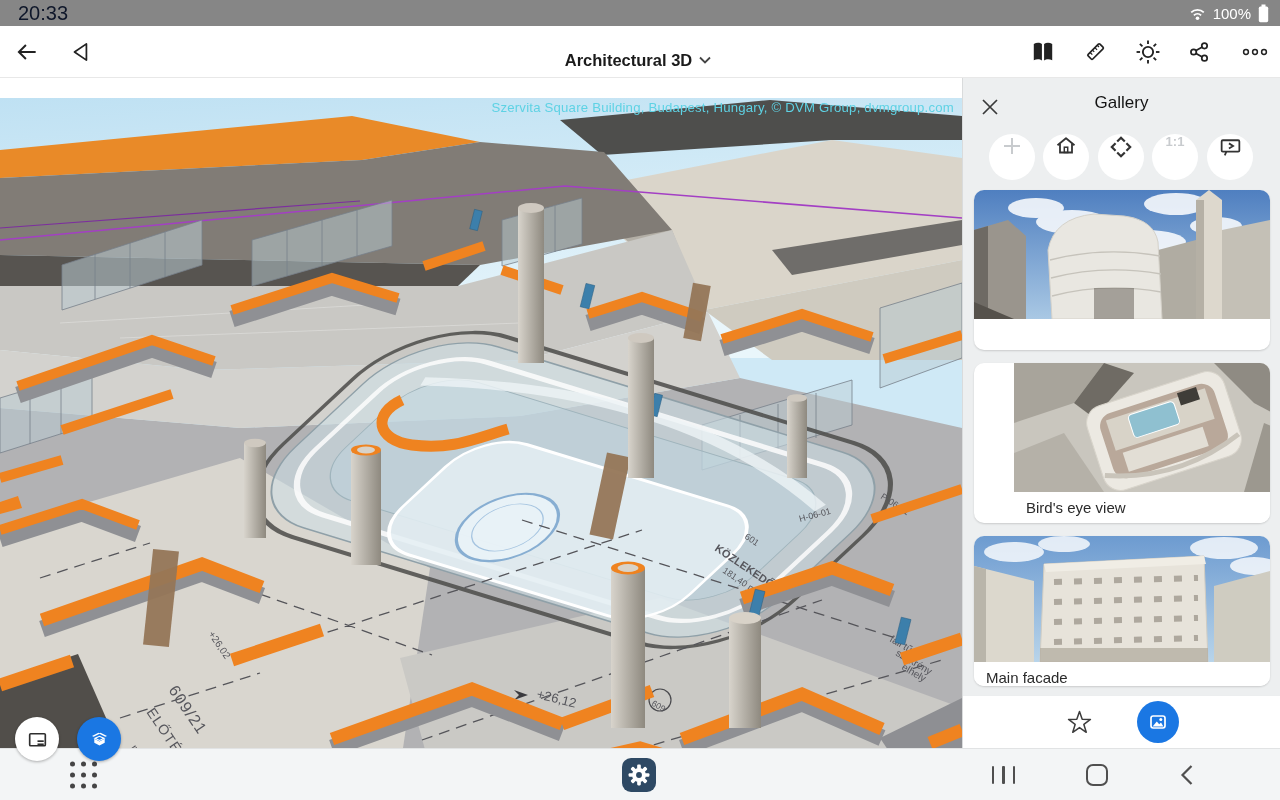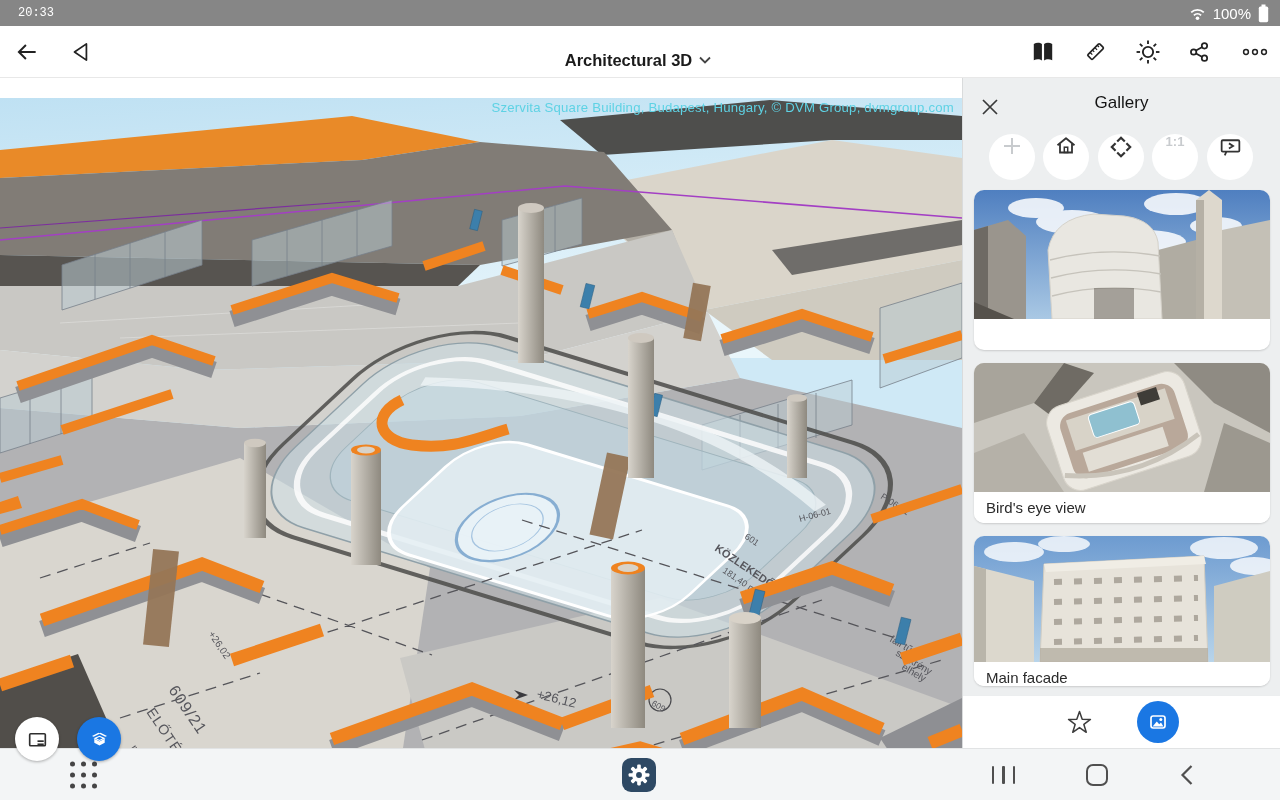--- a/index.html
+++ b/index.html
@@ -2,21 +2,21 @@
 <html><head>
 <meta charset="utf-8">
 <style>
   html,body{margin:0;padding:0;background:#000;}
   *{box-sizing:border-box;font-family:"Liberation Sans",sans-serif;}
   #app{position:relative;width:1280px;height:800px;background:#fff;overflow:hidden;}
 
   
   .statusbar{position:absolute;left:0;top:0;width:1280px;height:26px;background:#868686;
     display:flex;align-items:center;justify-content:space-between;padding:0 10px 0 18px;}
-  .statusbar .time{color:#ffffff;font-size:12px;font-family:Liberation Mono, monospace;}
+  .statusbar .time{color:#0f172a;font-size:20px;}
   .statusbar .right{display:flex;align-items:center;gap:6px;color:#fff;font-size:15px;}
 
   
   .toolbar{position:absolute;left:0;top:26px;width:1280px;height:52px;background:#fff;
     border-bottom:1px solid #e8e8e8;}
   .tb-icon{position:absolute;top:50%;transform:translateY(-50%);width:30px;height:30px;
     display:flex;align-items:center;justify-content:center;cursor:pointer;}
   .tb-title{position:absolute;left:0;right:4px;top:0;height:68px;display:flex;align-items:center;
     justify-content:center;gap:7px;font-size:16.5px;font-weight:700;color:#1b1b1b;}
 
@@ -387,21 +387,21 @@
         <polygon points="222,10 235,0 248,10" fill="#ddd8cd"></polygon>
         <rect x="222" y="10" width="8" height="119" fill="#b5b0a5"></rect>
         <polygon points="184,60 222,50 222,129 184,129" fill="#b0aca2"></polygon>
         <path d="M78,129 L74,60 Q80,28 120,24 L150,26 Q180,30 184,52 L188,129 Z" fill="#e9e7e1" stroke="#d4d1c9"></path>
         <path d="M76,70 Q130,56 186,66 M77,88 Q130,74 187,84 M78,106 Q130,92 187,102" stroke="#c6c3bb" stroke-width="1.4" fill="none"></path>
         <rect x="120" y="98" width="40" height="31" fill="#6b665f" opacity="0.55"></rect>
         <polygon points="0,129 0,112 40,129" fill="#55514b"></polygon>
       </svg>
     </div>
 
-    <div class="gcard" style="top:285px;height:160px;">
+    <div class="gcard" style="top:285px;height:160px;padding-left:40px;">
       <svg class="thumb" width="296" height="129" viewBox="0 0 296 129">
         <rect width="296" height="129" fill="#c9c6be"></rect>
         <polygon points="0,0 90,0 60,40 0,60" fill="#a8a49b"></polygon>
         <polygon points="200,0 296,0 296,70 240,40" fill="#8f8b83"></polygon>
         <polygon points="0,90 50,70 90,129 0,129" fill="#b5b1a8"></polygon>
         <polygon points="250,60 296,80 296,129 230,129" fill="#9c988f"></polygon>
         <polygon points="60,40 90,0 120,10 80,55" fill="#6f6b64"></polygon>
         <g transform="translate(150,68) rotate(-18)">
           <rect x="-72" y="-44" width="144" height="88" rx="18" fill="#ece9e2" stroke="#d8d4cb"></rect>
           <rect x="-60" y="-34" width="120" height="68" rx="14" fill="#b9a89a"></rect>

